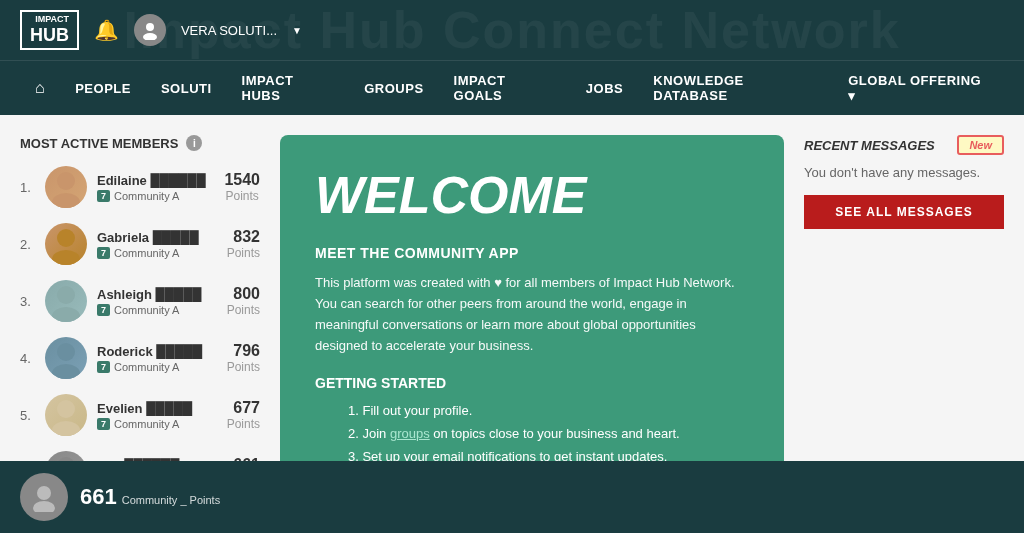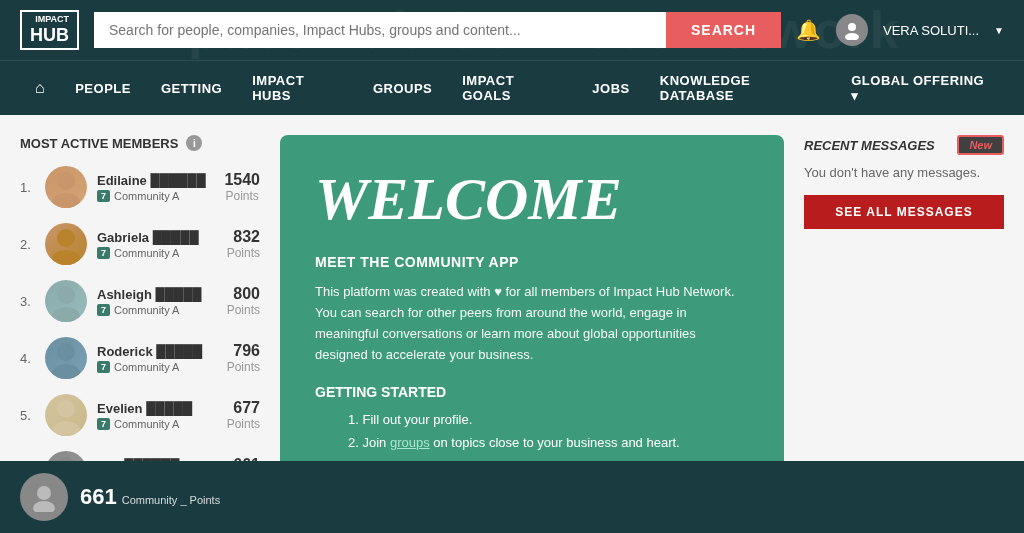--- a/index.html
+++ b/index.html
@@ -224,25 +224,25 @@
     .center-content {
       flex: 1;
     }
     .welcome-card {
       background: #3d9a7a;
       border-radius: 8px;
       padding: 30px 35px;
       color: white;
     }
     .welcome-title {
-      font-size: 60px;
+      font-size: 52px;
       font-weight: 900;
       font-style: italic;
       margin-bottom: 20px;
-      font-family: Liberation Serif, serif;
+      font-family: Liberation Sans, sans-serif;
     }
     .welcome-subtitle {
       font-size: 14px;
       font-weight: 700;
       margin-bottom: 12px;
       letter-spacing: 0.5px;
     }
     .welcome-desc {
       font-size: 13px;
       line-height: 1.6;
@@ -283,21 +283,21 @@
       justify-content: space-between;
       margin-bottom: 10px;
       font-style: italic;
     }
     .recent-messages-title {
       font-size: 13px;
       font-weight: 700;
       color: #333;
     }
     .new-badge {
-      background: #404040;
+      background: #fef9c3;
       border: 2px solid #e85d5d;
       color: #e85d5d;
       font-size: 11px;
       font-weight: bold;
       padding: 2px 10px;
       border-radius: 3px;
     }
     .no-messages {
       font-size: 13px;
       color: #666;
@@ -355,42 +355,38 @@
     }
   </style>
 </head>
 <body>
 
 <div class="header">
   <div class="header-watermark">Impact Hub Connect Network</div>
   <div class="logo-box">
     <div class="impact">IMPACT</div>
     <div class="hub">HUB</div>
-  </div>
-  <div class="search-bar">
-    <input class="search-input" type="text" placeholder="Search for people, companies, Impact Hubs, groups and content..." style="">
-    <button class="search-btn">SEARCH</button>
   </div>
   <div class="header-right">
     <span class="bell-icon">🔔</span>
     <div class="user-avatar-header">
       <svg width="20" height="20" viewBox="0 0 20 20">
           <circle cx="10" cy="7" r="4" fill="white"></circle>
           <ellipse cx="10" cy="17" rx="7" ry="4" fill="white"></ellipse>
         </svg>
     </div>
     <span class="user-name">VERA SOLUTI...</span>
     <span class="dropdown-arrow">▼</span>
   </div>
 </div>
 
 <nav class="nav">
   <a class="nav-item home">⌂</a>
   <a class="nav-item">PEOPLE</a>
-  <a class="nav-item">GETTING</a>
+  <a class="nav-item">SOLUTI</a>
   <a class="nav-item">IMPACT HUBS</a>
   <a class="nav-item">GROUPS</a>
   <a class="nav-item">IMPACT GOALS</a>
   <a class="nav-item">JOBS</a>
   <a class="nav-item">KNOWLEDGE DATABASE</a>
   <a class="nav-item">GLOBAL OFFERING ▾</a>
 </nav>
 
 <div class="main">
 

